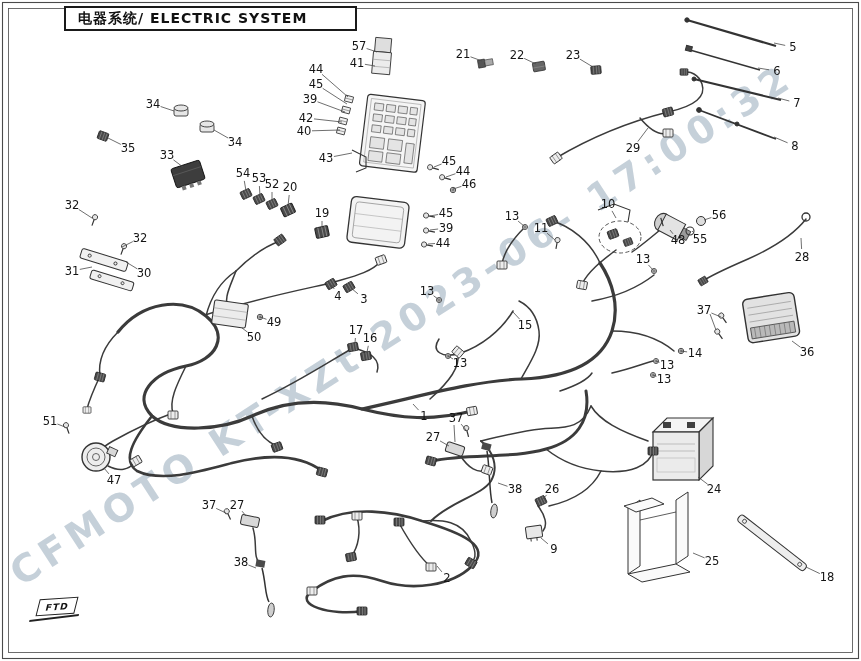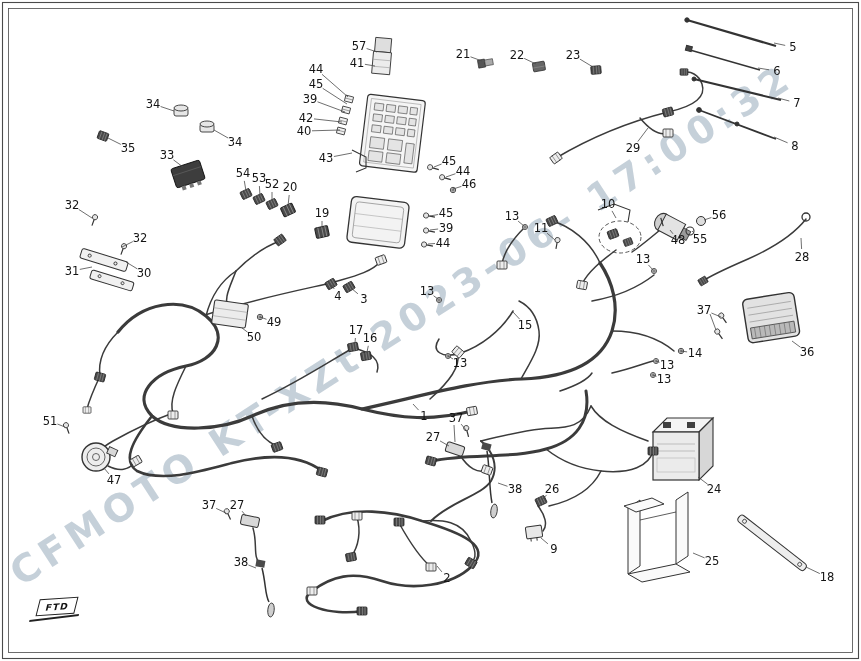--- a/index.html
+++ b/index.html
@@ -546,18 +546,21 @@
         <text x="209" y="509" class="callout">37</text>
         <text x="237" y="509" class="callout">27</text>
         <text x="554" y="553" class="callout">9</text>
         <text x="712" y="565" class="callout">25</text>
         <text x="827" y="581" class="callout">18</text>
         <text x="241" y="566" class="callout">38</text>
         <text x="447" y="582" class="callout">2</text>
       </g>
   </svg>
 
+  <div class="title-box">
+    <span class="title-text">电器系统/ ELECTRIC SYSTEM</span>
+  </div>
 
   <div class="stamp">
     <span class="stamp-text">FTD</span>
   </div>
 
 </div>
 
 </body></html>

